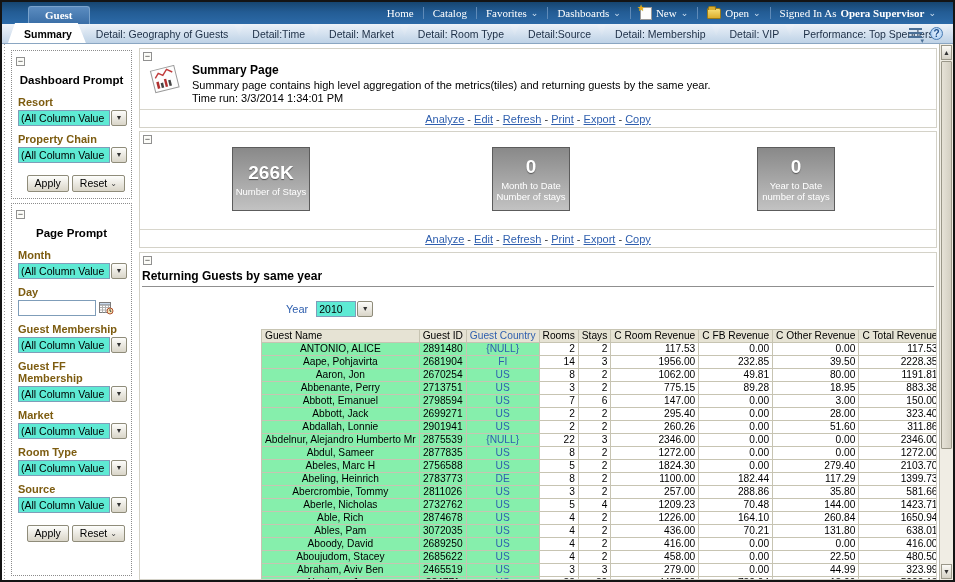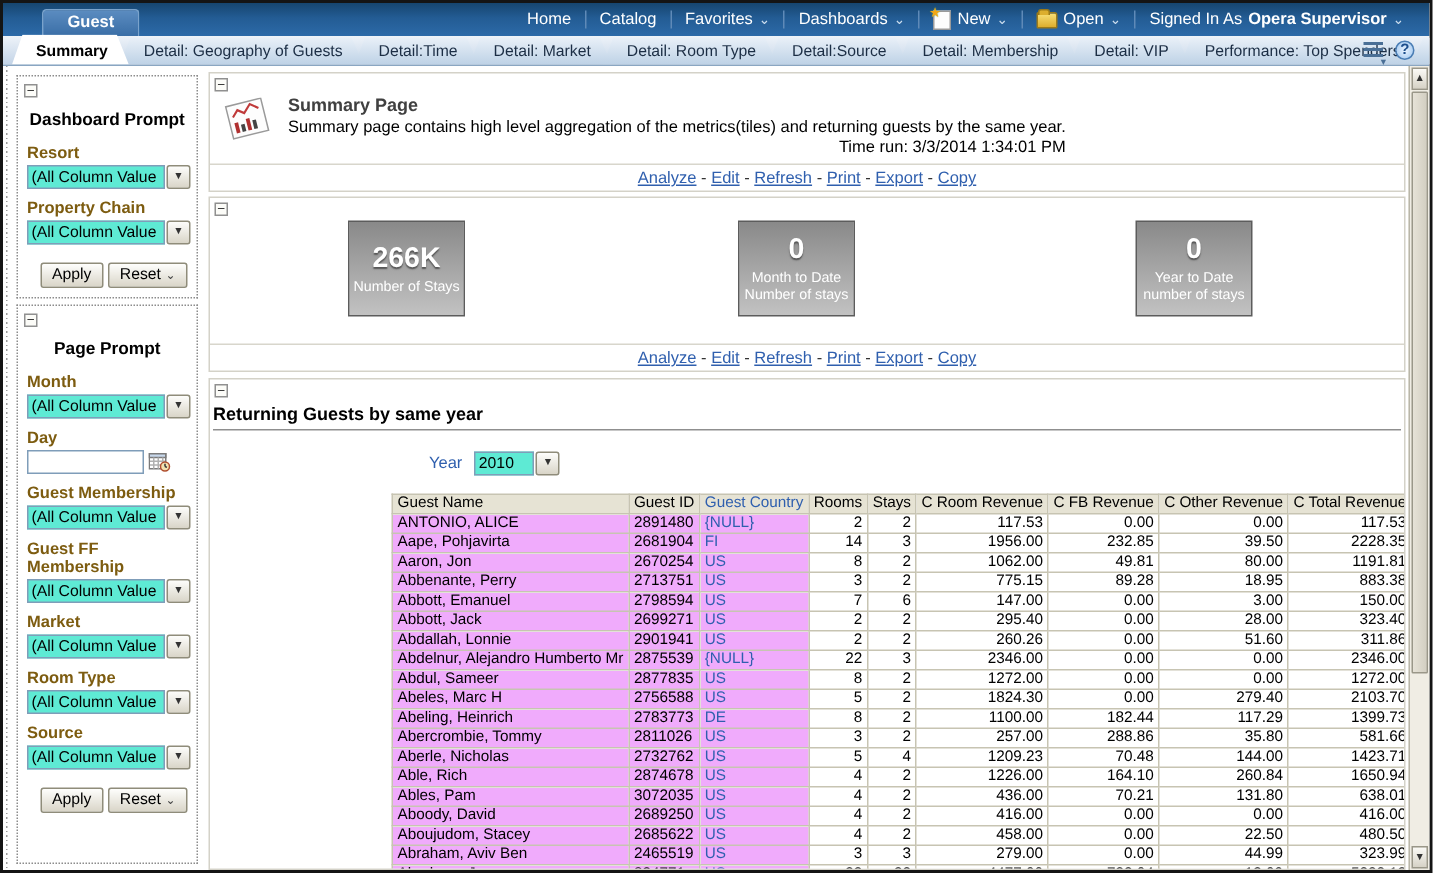--- a/index.html
+++ b/index.html
@@ -6,21 +6,21 @@
   html,body { width:955px; height:582px; }
   body {
     font-family:"Liberation Sans", sans-serif;
     font-size:11px; color:#000;
     border:2px solid #141414;
     background:#fff; overflow:hidden; position:relative;
   }
   
   .banner {
     height:22px; background:linear-gradient(#16456f 0%, #235c94 45%, #2c6aa8 100%);
-    display:flex; align-items:flex-end; position:relative;
+    display:flex; align-items:flex-end; position:relative;font-family:Liberation Serif, serif;
   }
   .ws-tab {
     margin-left:26px; height:18px; padding:2px 16px 0 16px;
     background:linear-gradient(#5b8cc0,#3a6ea6);
     border:1px solid #7aa3cc; border-bottom:none;
     border-radius:3px 3px 0 0; color:#fff; font-weight:bold; font-size:11px;
   }
   .banner-nav { position:absolute; right:8px; top:0; height:22px; display:flex; align-items:center; color:#fff; }
   .bn-item { padding:0 9px; display:flex; align-items:center; gap:4px; cursor:pointer; white-space:nowrap; }
   .bn-sep { width:1px; height:12px; background:#5f8ab8; }
@@ -71,39 +71,39 @@
   
   .main { flex:1; padding:4px 2px 0 4px; display:flex; flex-direction:column; overflow:hidden; }
   .section { border:1px solid #d4d2c8; background:#fff; position:relative; }
   .sec1 { height:80px; margin-bottom:3px; }
   .sec2 { height:117px; margin-bottom:4px; }
   .sec3 { flex:1; overflow:hidden; }
   .sec-minus { position:absolute; top:3px; left:3px; }
   .sum-head { display:flex; margin:14px 0 0 8px; }
   .sum-icon { width:34px; height:30px; margin-top:2px; }
   .sum-text { margin-left:10px; }
-  .sum-title { color:#404040; font-weight:bold; font-size:12px; margin-bottom:2px; }
-  .sum-desc { font-size:11px; margin-bottom:1px;text-align:right; }
+  .sum-title { color:#000000; font-weight:bold; font-size:12px; margin-bottom:2px; }
+  .sum-desc { font-size:11px; margin-bottom:1px; }
   .links-row { border-top:1px solid #d8d6cc; text-align:center; padding:3px 0 2px 0; position:absolute; bottom:0; left:0; right:0; color:#333; }
   .link { color:#2f5fae; text-decoration:underline; cursor:pointer; }
   .tiles-wrap { position:absolute; top:15px; left:0; right:0; height:77px; }
   .tile { position:absolute; width:78px; height:64px; background:linear-gradient(#898989,#c2c2c2); border:1px solid #5c5c5c; color:#fff; display:flex; flex-direction:column; align-items:center; justify-content:center; text-align:center; }
   .tile-value { font-size:19px; font-weight:bold; text-shadow:0 1px 1px #555; }
   .tile-label { font-size:9.5px; line-height:11px; margin-top:2px; }
   .tile-a { left:92px; } .tile-b { left:352px; } .tile-c { left:617px; }
   .rg-title { font-weight:bold; font-size:12px; margin:16px 2px 0 2px; padding-bottom:3px; border-bottom:1px solid #8f8f8f; }
   .year-row { margin:14px 0 0 146px; display:flex; align-items:center; gap:6px; }
   .year-label { color:#2f5fae; }
   .year-sel .sel-text { width:40px; }
   
   .gtable { border-collapse:collapse; margin:12px 0 0 121px; table-layout:fixed; font-size:10.2px; }
   .gtable th, .gtable td { border:1px solid #c7c4b2; padding:1px 3px; line-height:10px; height:12px; white-space:nowrap; overflow:hidden; }
   .gtable th { background:#e6e3d4; font-weight:normal; text-align:left; cursor:pointer; }
   .gtable th.hblue { color:#2f5fae; }
-  td.c0,td.c1,td.c2 { background:#f0abfc; text-align:left; }
+  td.c0,td.c1,td.c2 { background:#86efac; text-align:center; }
   td.c2 { color:#2f5fae; }
   td.c3,td.c4,td.c5,td.c6,td.c7,td.c8 { background:#fff; text-align:right; }
   .w0{width:141px}.w1{width:48px}.w2{width:53px}.w3{width:29px}.w4{width:27px}.w5{width:65px}.w6{width:52px}.w7{width:65px}.w8{width:61px}
   
   .vscroll { width:14px; background:#f0ede4; border-left:1px solid #b9b6a8; position:relative; }
   .sbtn { position:absolute; left:1px; right:1px; height:15px; background:linear-gradient(#fbfaf6,#d6d2c6); border:1px solid #9a9789; text-align:center; font-size:7px; line-height:13px; color:#333; cursor:pointer; }
   .sbtn.up { top:1px; } .sbtn.down { bottom:1px; }
   .sthumb { position:absolute; left:1px; right:1px; top:17px; height:388px; background:linear-gradient(90deg,#e6e2d7,#d3cfc2); border:1px solid #9a9789; border-radius:1px; cursor:grab; }
 </style>
 </head>

